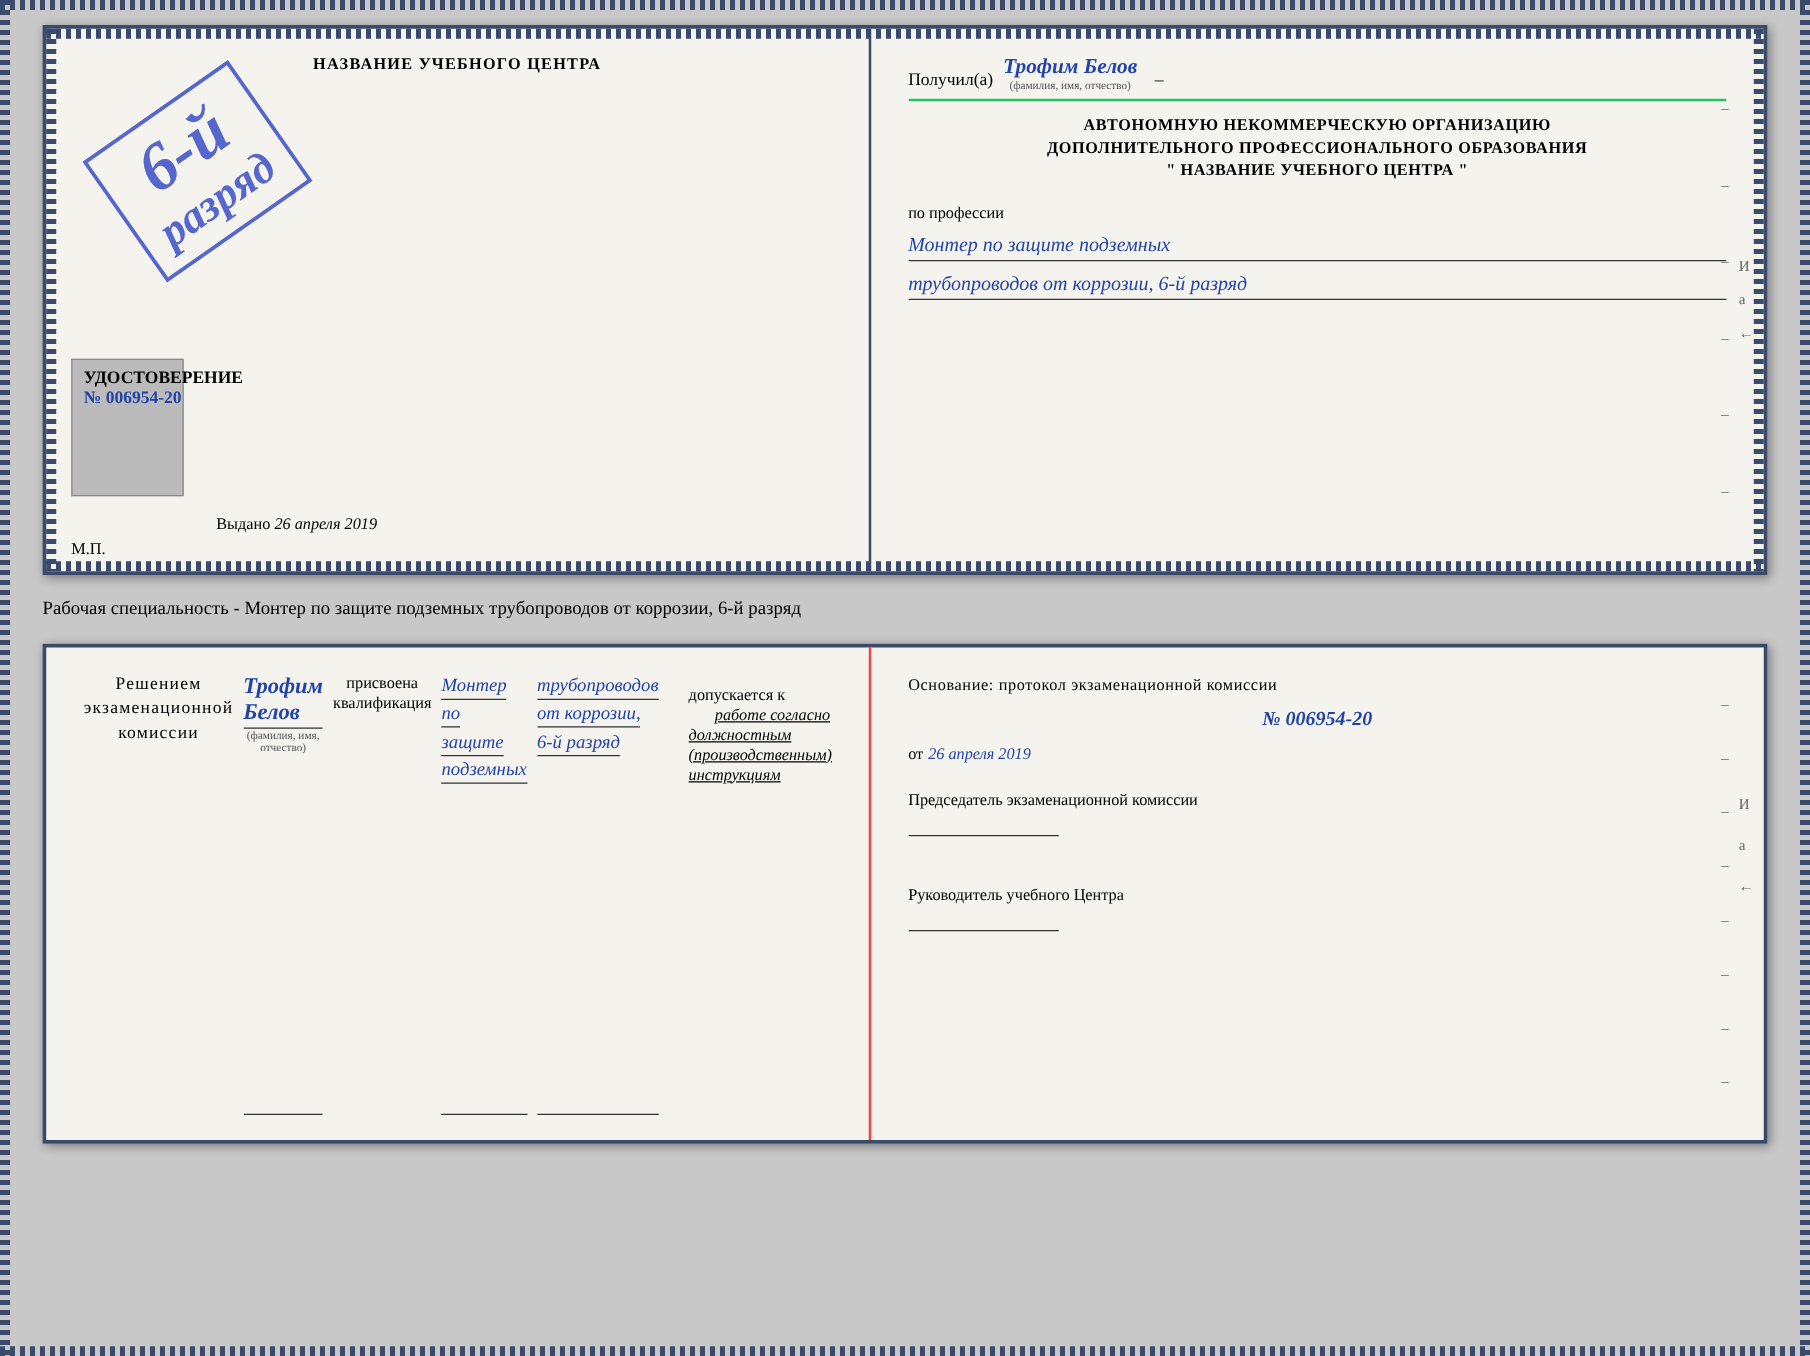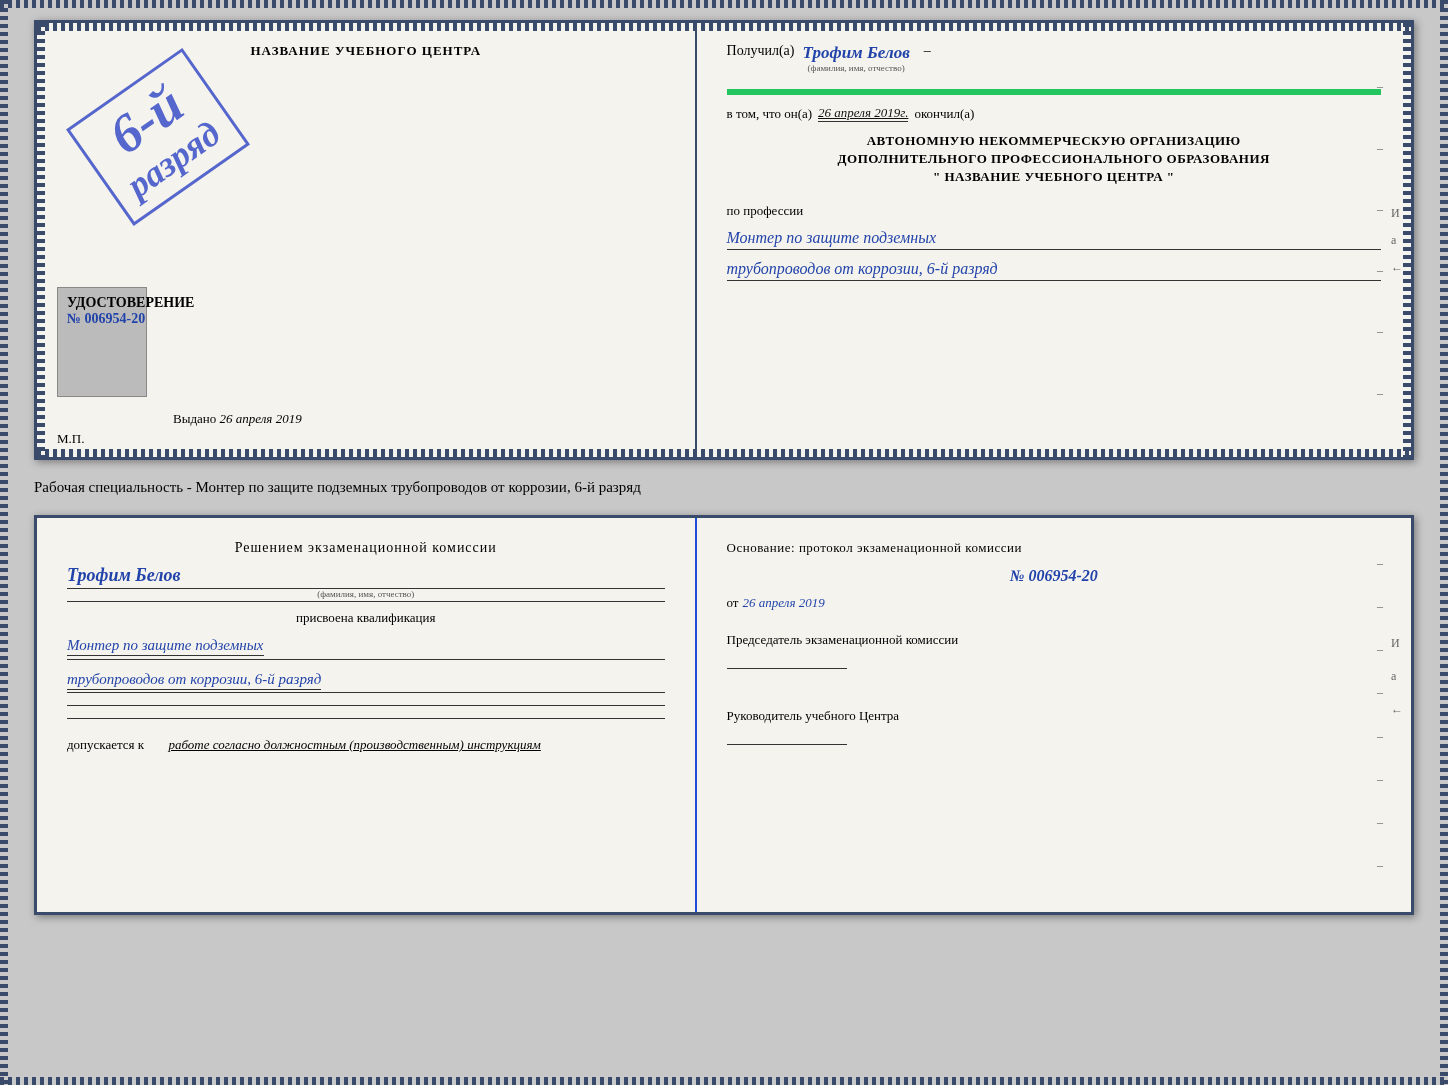--- a/index.html
+++ b/index.html
@@ -144,24 +144,24 @@
       display: flex;
       width: 1380px;
       min-height: 400px;
       border: 3px solid #3a4a6b;
       background: #f5f3ee;
       box-shadow: 2px 2px 8px rgba(0,0,0,0.4);
     }
 
     .cert-bottom-left {
       width: 48%;
-      border-right: 2px solid #1d4ed8;
+      border-right: 2px solid #ef4444;
       padding: 20px 30px;
       display: flex;
-      flex-direction: column;
+      flex-direction: row;
       gap: 8px;
     }
 
     .cert-bottom-right {
       width: 52%;
       padding: 20px 30px;
       display: flex;
       flex-direction: column;
       gap: 10px;
       position: relative;
@@ -350,34 +350,29 @@
     <div class="vydano-line">
       <span>Выдано</span>
       <span class="vydano-date">26 апреля 2019</span>
     </div>
 
     <div class="mp-label">М.П.</div>
   </div>
 
   <div class="cert-right">
 
-    <div style="display:flex; align-items:flex-start; gap:8px; border-bottom:6px solid #22c55e; padding-bottom:16px;">
+    <div style="display:flex; align-items:flex-end; gap:8px; border-bottom:2px solid #22c55e; padding-bottom:6px;">
       <span style="font-size:14px; white-space:nowrap;">Получил(а)</span>
       <div class="name-value-wrapper">
         <span style="font-size:17px; font-weight:bold; color:#2244aa; font-style:italic;">Трофим Белов</span>
         <span style="font-size:9px; color:#555; text-align:center;">(фамилия, имя, отчество)</span>
       </div>
       <span style="font-size:14px; margin-left:6px;">–</span>
     </div>
 
-    <div class="in-tom-block">
-      <span style="font-size:13px;">в том, что он(а)</span>
-      <span class="in-tom-date" style="font-size:13px; border-bottom:1px solid #333;">26 апреля 2019г.</span>
-      <span style="font-size:13px;">окончил(а)</span>
-    </div>
 
     <div class="right-block-bold">
       <div>АВТОНОМНУЮ НЕКОММЕРЧЕСКУЮ ОРГАНИЗАЦИЮ</div>
       <div>ДОПОЛНИТЕЛЬНОГО ПРОФЕССИОНАЛЬНОГО ОБРАЗОВАНИЯ</div>
       <div>"  НАЗВАНИЕ УЧЕБНОГО ЦЕНТРА  "</div>
     </div>
 
     <div style="font-size:13px; margin-top:6px;">по профессии</div>
 
     <div style="border-bottom:1px solid #333; padding-bottom:2px;">

